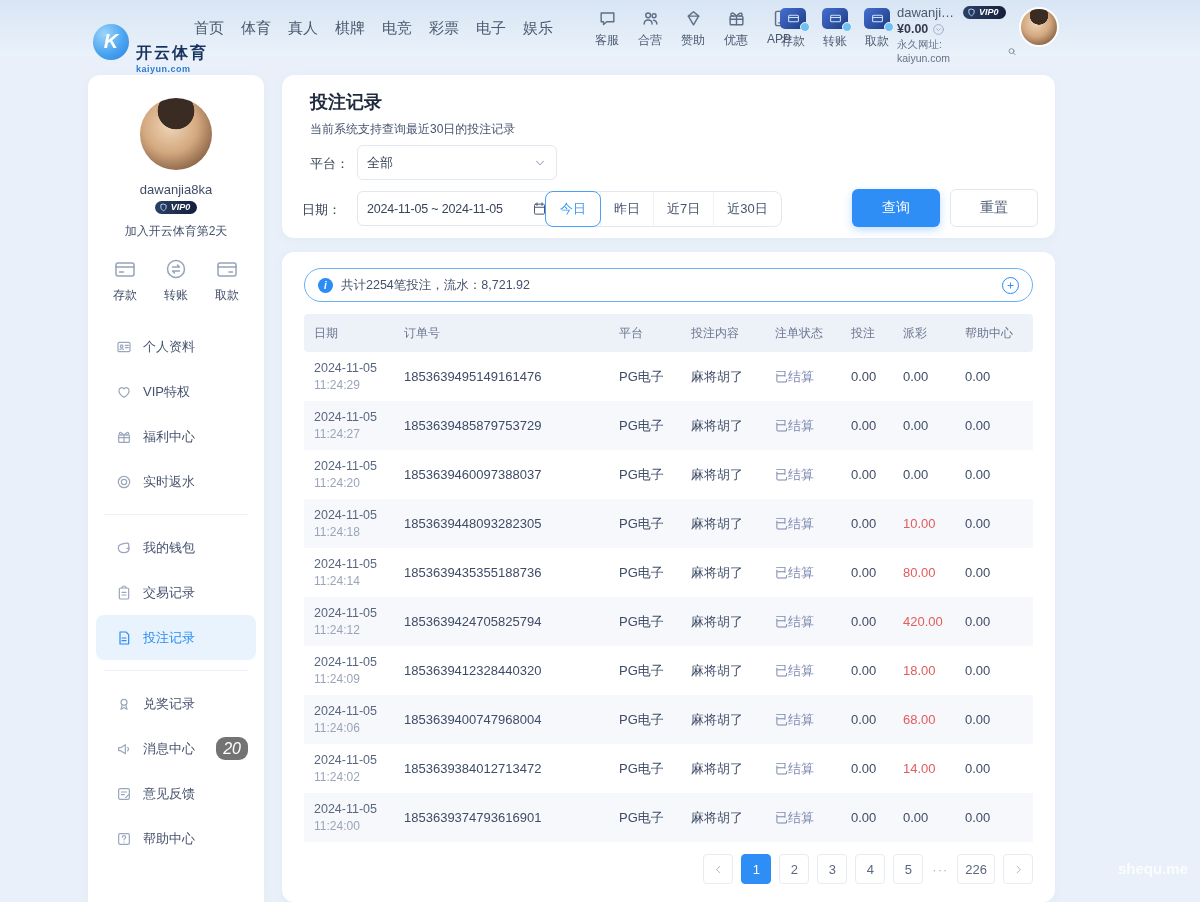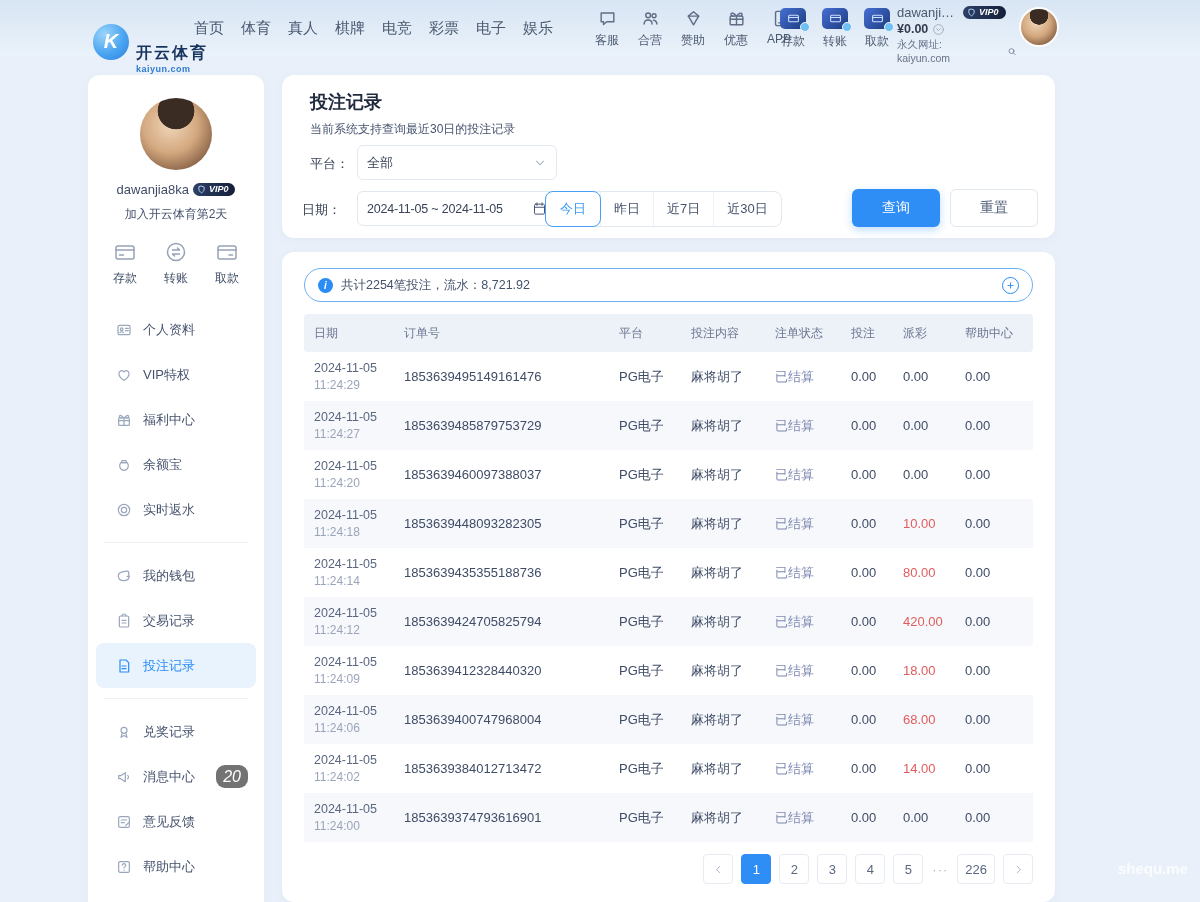--- a/index.html
+++ b/index.html
@@ -55,21 +55,21 @@
   .avatar-sm { position:absolute; left:1019px; top:7px; width:40px; height:40px; border:2px solid #fdfdfd; }
 
   
   .card { position:absolute; background:#fff; border-radius:12px;
     box-shadow:0 2px 10px rgba(90,125,180,.05); }
 
   
   .sidebar { left:88px; top:75px; width:176px; height:827px; border-radius:12px 12px 0 0; overflow:hidden; }
   .avatar-lg { width:72px; height:72px; margin:23px auto 12px; }
   .side-name { display:flex; justify-content:center; align-items:center; gap:4px;
-    font-size:13px; color:#3f4c66; }
+    font-size:13px; color:#3f4c66;flex-direction:column; }
   .join-text { text-align:center; font-size:12px; color:#43506b; margin-top:9px; }
   .quick-actions { display:flex; justify-content:space-between; padding:0 25px; margin-top:17px; }
   .qa { display:flex; flex-direction:column; align-items:center; gap:6px;
     font-size:12px; color:#3f4c66; cursor:pointer; }
   .qa .icn { position:relative; height:24px; }
   .qa .icn svg { width:24px; height:24px; color:#95a2b7; stroke-width:1.5; }
   .sidebar-menu { margin-top:18px; }
   .menu-group { padding:2px 0; }
   .menu-item { display:flex; align-items:center; gap:11px; height:45px; padding-left:28px;
     font-size:13px; color:#46536e; position:relative; cursor:pointer; }
@@ -334,29 +334,20 @@
             <svg viewBox="0 0 24 24">
               <rect x="4" y="9" width="16" height="11" rx="1"></rect>
               <path d="M4 13h16M12 9v11M8.5 9C6.5 9 5 8 5 6.8 5 5.5 6.6 4.6 8 5.6c1.4 1 4 3.4 4 3.4s2.6-2.4 4-3.4c1.4-1 3 0 3 1.2C19 8 17.5 9 15.5 9"></path>
             </svg>
           </span>
           <span class="mi-label">福利中心</span>
         </div>
         <div class="menu-item">
           <span class="icn">
             <svg viewBox="0 0 24 24">
-              <path d="M7 8.5h10l1.3 3c.9 4.8-2 8.5-6.3 8.5S4.8 16.3 5.7 11.5z"></path>
-              <path d="M9 5.5h6l.8 3H8.2z"></path>
-            </svg>
-          </span>
-          <span class="mi-label">余额宝</span>
-        </div>
-        <div class="menu-item">
-          <span class="icn">
-            <svg viewBox="0 0 24 24">
               <circle cx="12" cy="12" r="8.5"></circle>
               <circle cx="12" cy="12" r="4"></circle>
             </svg>
           </span>
           <span class="mi-label">实时返水</span>
         </div>
       </div>
       <div class="menu-divider"></div>
       <div class="menu-group">
         <div class="menu-item">

